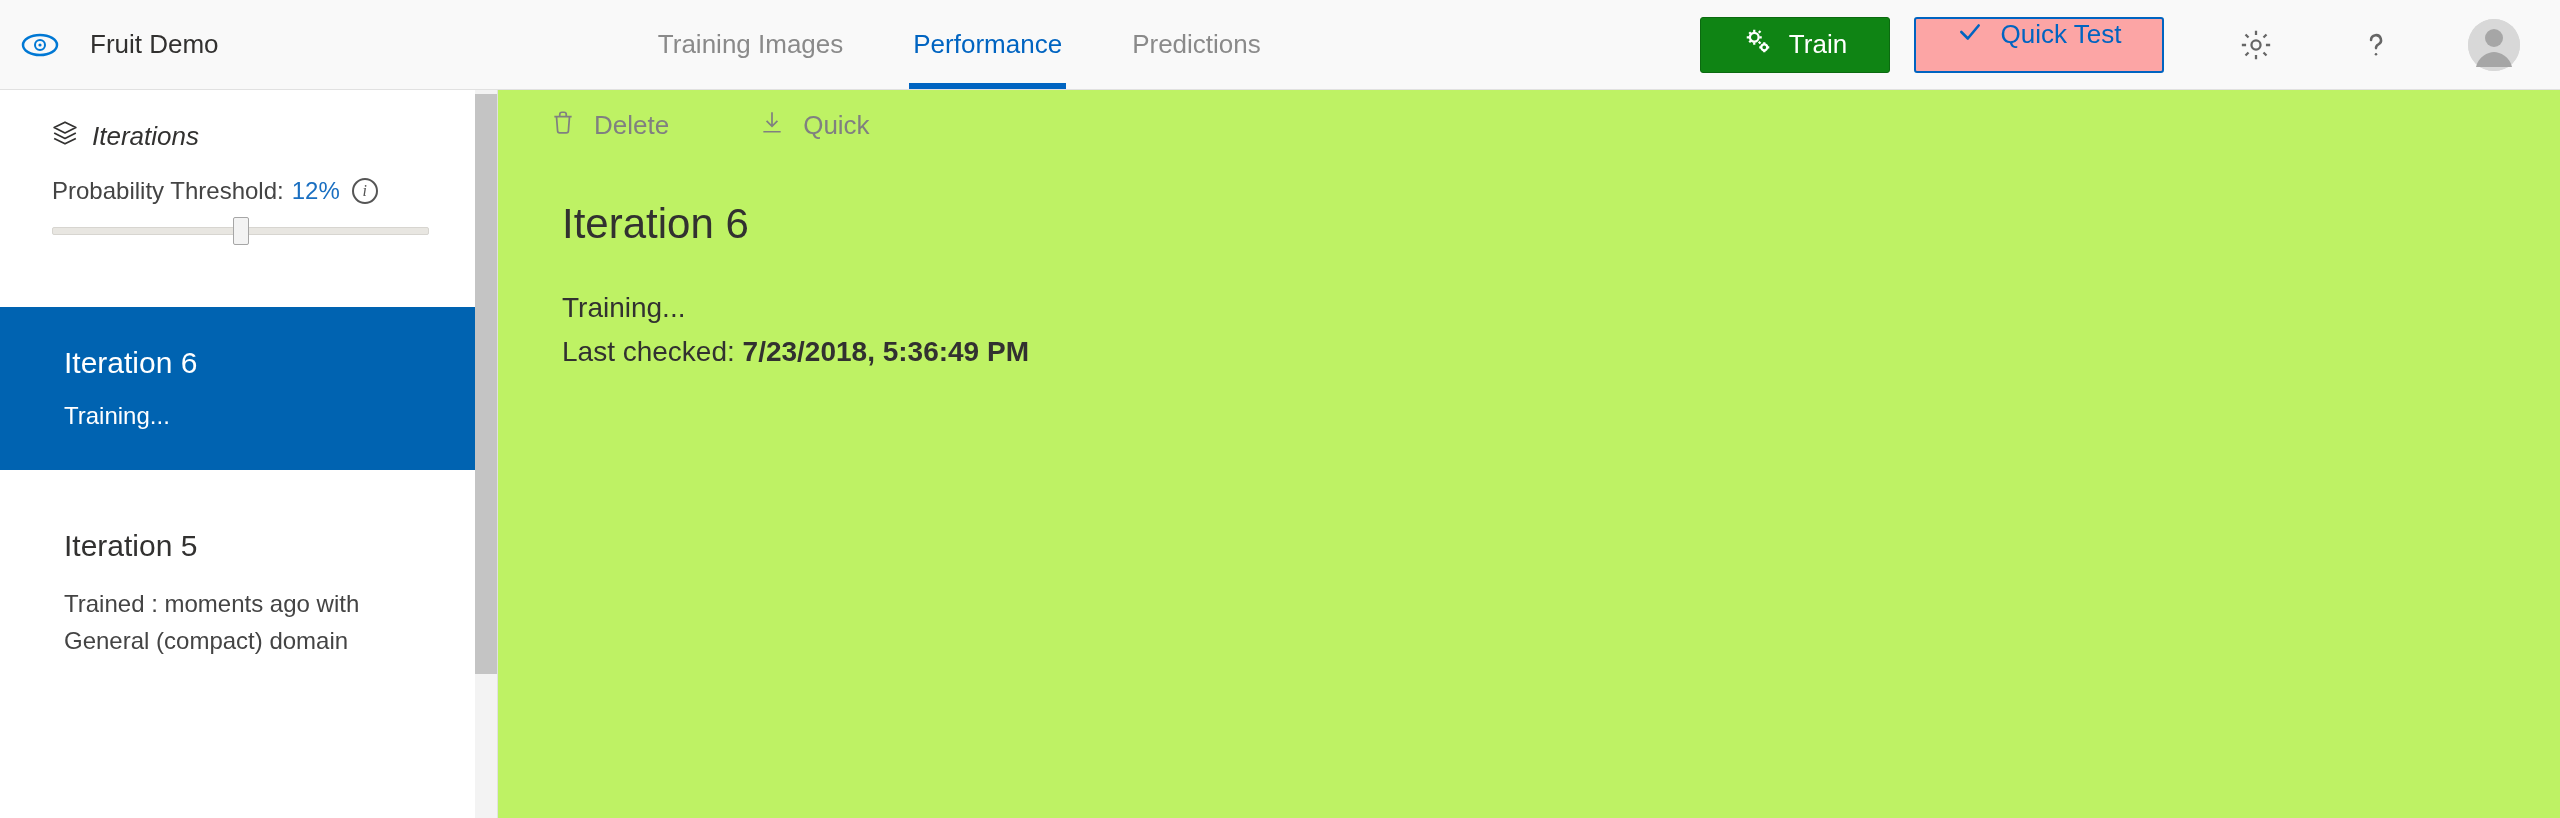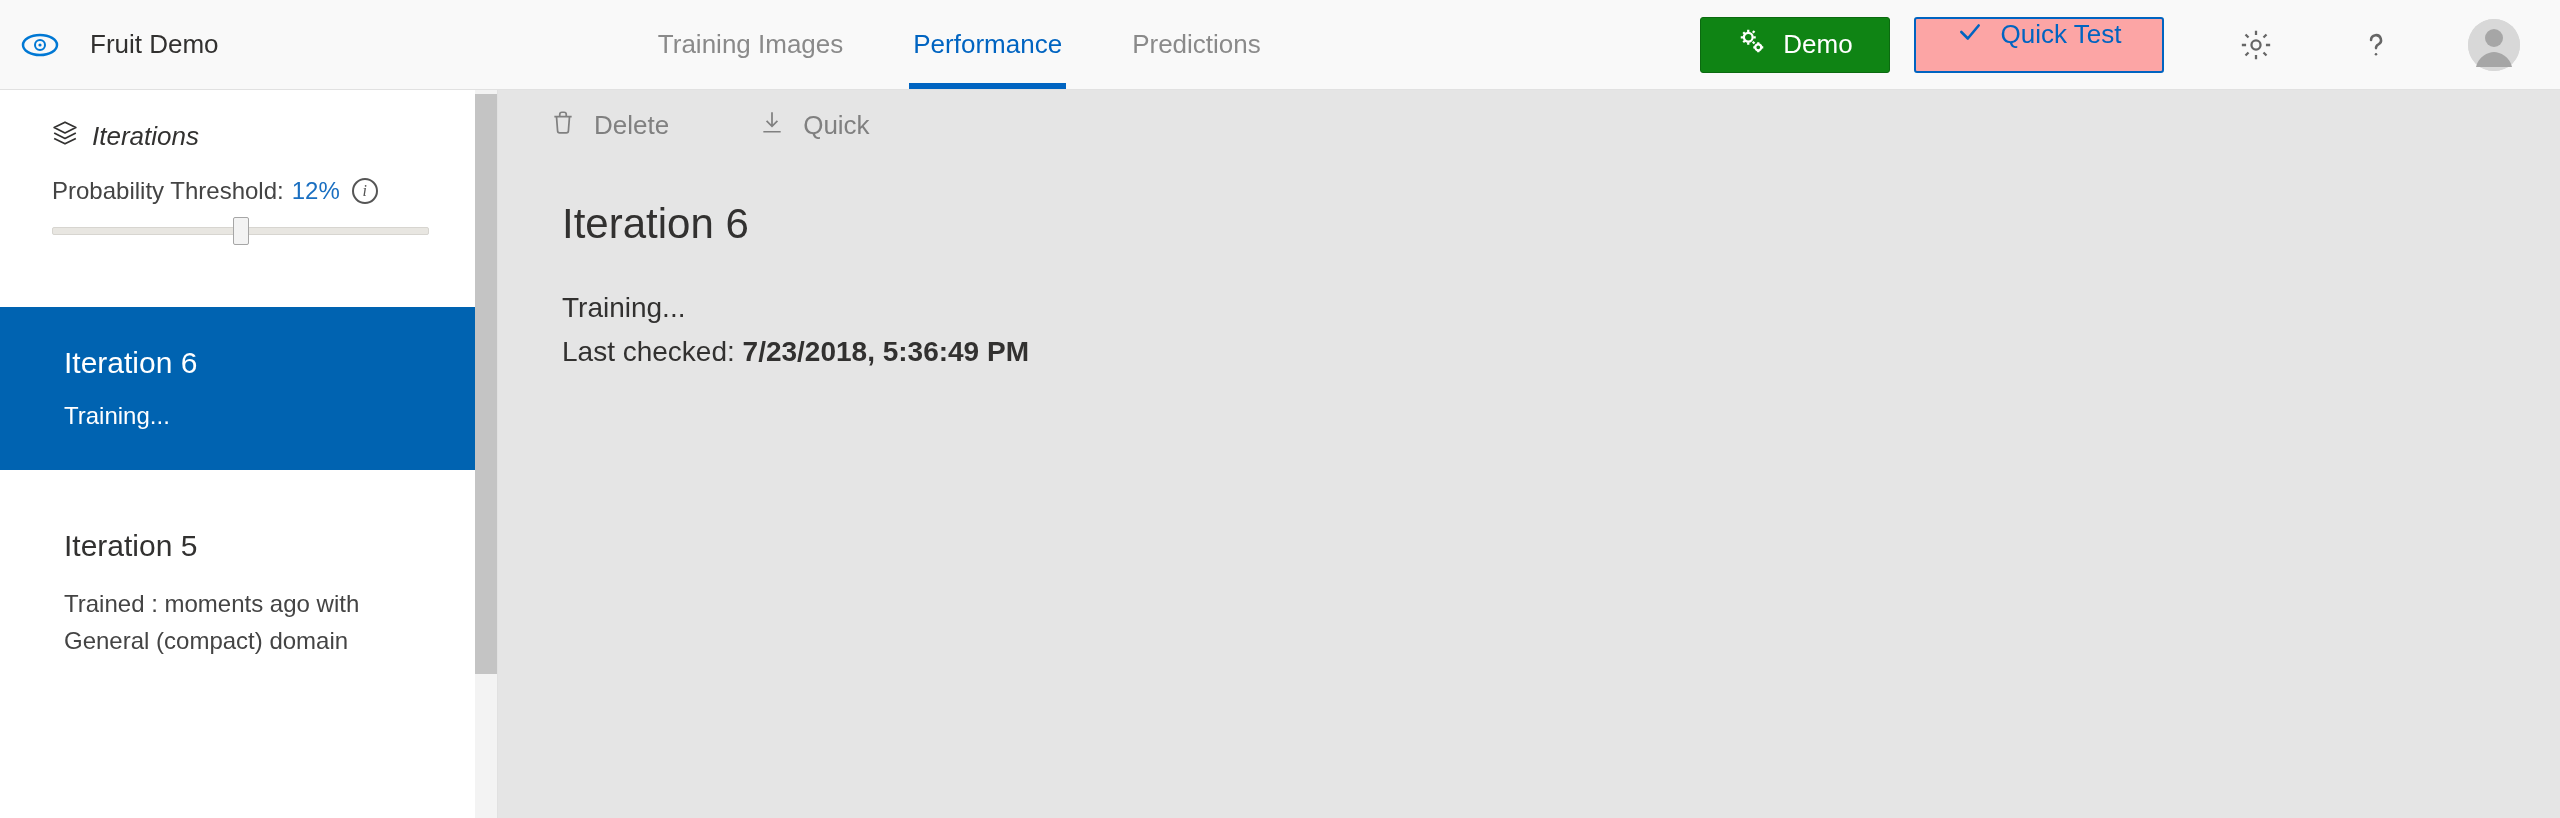--- a/index.html
+++ b/index.html
@@ -161,21 +161,21 @@
     margin-bottom: 22px;
   }
   .iteration-card.selected .iteration-title { color:#fff; }
   .iteration-status { font-size: 24px; }
   .iteration-card:not(.selected) { margin-top: 20px; }
   .iteration-card:not(.selected) .iteration-title { color:#323130; }
   .iteration-card:not(.selected) .iteration-status { color:#444; line-height:1.55; }
 
   .main {
     flex:1;
-    background:#e5e5e5;
+    background:#bef264;
     padding: 0 0 0 0;
   }
   .toolbar {
     height: 70px;
     display:flex;
     align-items:center;
     gap: 90px;
     padding-left: 52px;
     color:#808080;
   }
@@ -220,21 +220,21 @@
   <div class="nav-right">
     <button class="btn-train">
       <span>
         <svg width="30" height="30" viewBox="0 0 24 24" fill="none" stroke="#fff" stroke-width="1.8">
           <circle cx="9" cy="9" r="3.5"></circle>
             <path d="M9 3v2M9 13v2M3 9h2M13 9h2M5 5l1.4 1.4M12.6 12.6 14 14M5 13l1.4-1.4M12.6 5.4 14 4"></path>
           <circle cx="17" cy="17" r="2.4"></circle>
             <path d="M17 13v1.4M17 19.6V21M13 17h1.4M19.6 17H21"></path>
         </svg>
       </span>
-      <span>Demo</span>
+      <span>Train</span>
     </button>
     <button class="btn-quicktest">
       <span>
         <svg width="26" height="26" viewBox="0 0 24 24" fill="none" stroke="#0064c1" stroke-width="2.4" stroke-linecap="round" stroke-linejoin="round">
           <polyline points="4 12 10 18 20 6"></polyline>
         </svg>
       </span>
       <span class="nowrap">Quick Test</span>
     </button>
     <span class="hdr-icon">

